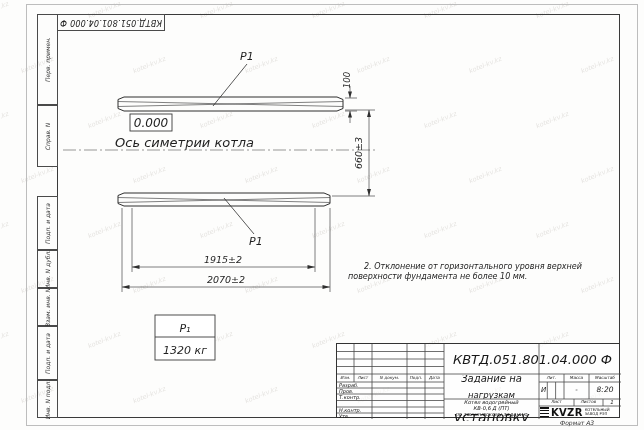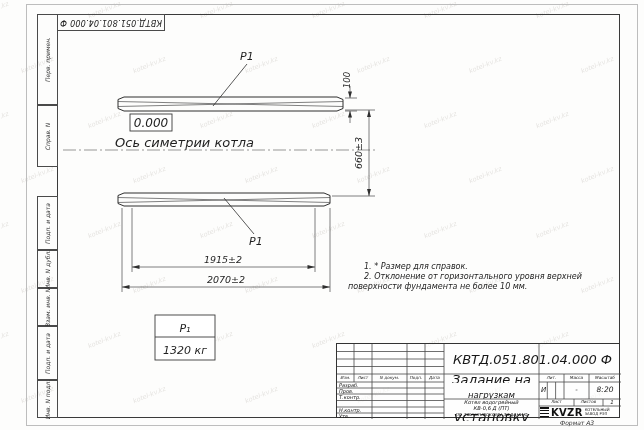--- a/index.html
+++ b/index.html
@@ -214,21 +214,20 @@
 
     <g>
       <rect x="155" y="315" width="60" height="45" fill="#ffffff" stroke="#3a3a3a" stroke-width="0.9"></rect>
       <line x1="155" y1="337" x2="215" y2="337" stroke="#3a3a3a" stroke-width="0.9"></line>
       <text x="185" y="332" font-size="11" text-anchor="middle">P₁</text>
       <text x="185" y="354" font-size="11" text-anchor="middle">1320 кг</text>
     </g>
   </svg>
 
   <div class="notes">
-    <p>1. * Размер для справок.</p>
     <p>2. Отклонение от горизонтального уровня верхней поверхности фундамента не более 10 мм.</p>
   </div>
 
   <div class="tblock">
     <svg width="284" height="75" viewBox="0 0 284 75">
       <path d="M107 0 V75 M202 0 V75
                M17 0 V38 M35 0 V75 M70 0 V75 M88 0 V75
                M0 7.5 H107 M0 15 H107 M0 22.5 H107
                M0 30 H284
                M0 38 H107 M202 38 H284
@@ -247,21 +246,21 @@
     <div class="tb-txt" style="left:70px;top:30px;width:18px;height:8px;font-size:4.2px;">Подп.</div>
     <div class="tb-txt" style="left:88px;top:30px;width:19px;height:8px;font-size:4.2px;">Дата</div>
 
     <div class="tb-txt tb-left" style="left:0;top:38px;width:34px;height:6px;font-size:5px;">Разраб.</div>
     <div class="tb-txt tb-left" style="left:0;top:44px;width:34px;height:6px;font-size:5px;">Пров.</div>
     <div class="tb-txt tb-left" style="left:0;top:50px;width:34px;height:6px;font-size:5px;">Т.контр.</div>
     <div class="tb-txt tb-left" style="left:0;top:56.5px;width:34px;height:6px;font-size:5px;"></div>
     <div class="tb-txt tb-left" style="left:0;top:63px;width:34px;height:6px;font-size:5px;">Н.контр.</div>
     <div class="tb-txt tb-left" style="left:0;top:69px;width:34px;height:6px;font-size:5px;">Утв.</div>
 
-    <div class="tb-txt" style="left:107px;top:31px;width:95px;height:8px;font-size:13px;text-align:center;">Задание на</div>
+    <div class="tb-txt" style="left:107px;top:31px;width:95px;height:8px;font-size:10px;text-align:center;">Задание на</div>
     <div class="tb-txt" style="left:107px;top:53px;width:95px;height:8px;font-size:14px;margin-top:16px;">установку</div>
     <div class="tb-txt" style="left:107px;top:47px;width:95px;height:8px;font-size:8.5px;">нагрузкам</div>
 
     <div class="tb-txt" style="left:107px;top:56px;width:95px;height:6px;font-size:5.2px;">Котел водогрейный</div>
     <div class="tb-txt" style="left:107px;top:62px;width:95px;height:6px;font-size:5.2px;">КВ-0,6 Д (ПТ)</div>
     <div class="tb-txt" style="left:107px;top:68px;width:95px;height:6px;font-size:5.2px;">по техническому заданию</div>
 
     <div class="tb-txt" style="left:202px;top:30px;width:25px;height:8px;font-size:4.2px;">Лит.</div>
     <div class="tb-txt" style="left:227px;top:30px;width:25px;height:8px;font-size:4.2px;">Масса</div>
     <div class="tb-txt" style="left:252px;top:30px;width:32px;height:8px;font-size:4.2px;">Масштаб</div>

